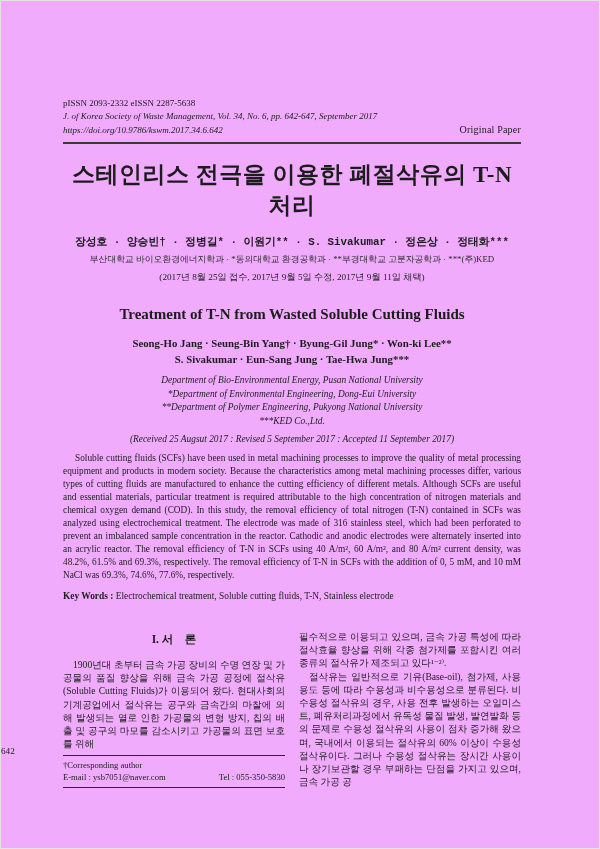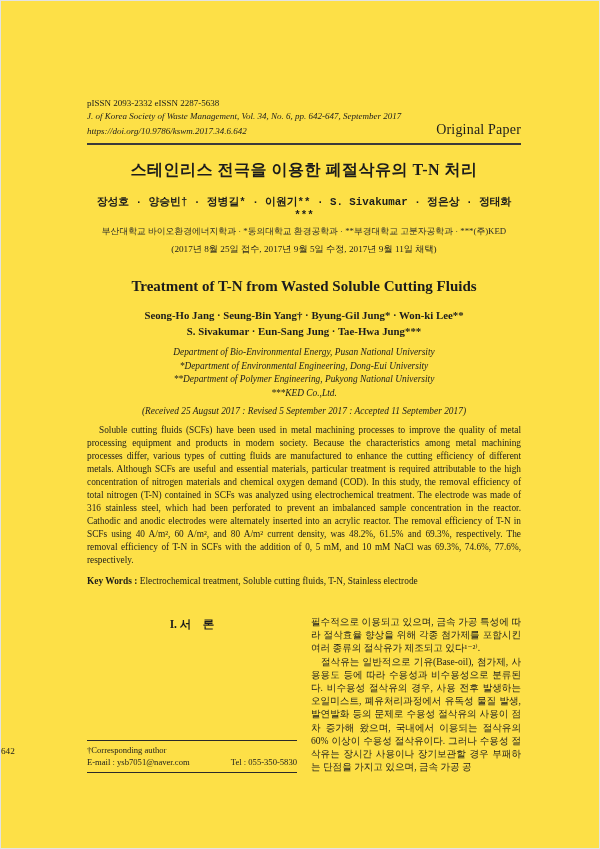--- a/index.html
+++ b/index.html
@@ -6,34 +6,34 @@
   html,body { background:#fff; }
   body {
     width:600px; height:849px;
     font-family:"Liberation Serif", "DejaVu Serif", serif;
     color:#1c1c1c;
     overflow:hidden;
   }
   .page {
     position:relative;
     width:600px; height:849px;
-    background:#fde047;
+    background:#f0abfc;
     border:1px solid #e3e3e3;
-    padding:96px 78px 0 86px;
+    padding:96px 78px 0 62px;
   }
   
   .hdr { font-size:9px; line-height:13px; }
   .hdr .roman { font-style:normal; }
   .hdr .it { font-style:italic; }
   .hdr-row { display:flex; justify-content:space-between; align-items:baseline; }
-  .hdr-row .paper-type { font-style:normal; font-size:14px; letter-spacing:0.2px; }
+  .hdr-row .paper-type { font-style:normal; font-size:10px; letter-spacing:0.2px; }
   .header-rule { border:none; border-top:2px solid #3a3a3a; margin-top:5px; }
 
   
-  .k-title { text-align:center; font-weight:bold; font-size:16px; margin-top:15px; letter-spacing:0.5px; }
+  .k-title { text-align:center; font-weight:bold; font-size:23px; margin-top:15px; letter-spacing:0.5px; }
   .k-authors { text-align:center; font-weight:bold; font-size:10.8px; margin-top:14px;
                font-family:Liberation Mono, monospace; }
   .k-affil { text-align:center; font-size:8.8px; margin-top:5px; color:#2a2a2a; }
   .k-received { text-align:center; font-size:9.2px; margin-top:5px; }
 
   
   .e-title { text-align:center; font-weight:bold; font-size:15px; line-height:20px; margin-top:20px; }
   .e-authors { text-align:center; font-weight:bold; font-size:10.8px; line-height:16px; margin-top:11px; }
   .e-affils { text-align:center; font-style:italic; font-size:9.4px; line-height:13.5px; margin-top:7px; }
   .e-received { text-align:center; font-style:italic; font-size:9.4px; margin-top:6px; }
@@ -98,20 +98,21 @@
     <div>***KED Co.,Ltd.</div>
   </div>
   <div class="e-received">(Received 25 Augsut 2017 : Revised 5 September 2017 : Accepted 11 September 2017)</div>
 
   <p class="abs-text">Soluble cutting fluids (SCFs) have been used in metal machining processes to improve the quality of metal processing equipment and products in modern society. Because the characteristics among metal machining processes differ, various types of cutting fluids are manufactured to enhance the cutting efficiency of different metals. Although SCFs are useful and essential materials, particular treatment is required attributable to the high concentration of nitrogen materials and chemical oxygen demand (COD). In this study, the removal efficiency of total nitrogen (T-N) contained in SCFs was analyzed using electrochemical treatment. The electrode was made of 316 stainless steel, which had been perforated to prevent an imbalanced sample concentration in the reactor. Cathodic and anodic electrodes were alternately inserted into an acrylic reactor. The removal efficiency of T-N in SCFs using 40 A/m², 60 A/m², and 80 A/m² current density, was 48.2%, 61.5% and 69.3%, respectively. The removal efficiency of T-N in SCFs with the addition of 0, 5 mM, and 10 mM NaCl was 69.3%, 74.6%, 77.6%, respectively.</p>
   <p class="keywords"><b>Key Words :</b> <span>Electrochemical treatment, Soluble cutting fluids, T-N, Stainless electrode</span></p>
 
   <div class="columns">
     <div class="col col-left">
       <div class="sec-head">I. 서　론</div>
+      <p class="body-p indent">1900년대 초부터 금속 가공 장비의 수명 연장 및 가공물의 품질 향상을 위해 금속 가공 공정에 절삭유 (Soluble Cutting Fluids)가 이용되어 왔다. 현대사회의 기계공업에서 절삭유는 공구와 금속간의 마찰에 의해 발생되는 열로 인한 가공물의 변형 방지, 칩의 배출 및 공구의 마모를 감소시키고 가공물의 표면 보호를 위해</p>
       <div class="footnote">
         <div>†Corresponding author</div>
         <div class="fn-row">
           <span>E-mail : ysb7051@naver.com</span>
           <span>Tel : 055-350-5830</span>
         </div>
       </div>
     </div>
     <div class="col">
       <p class="body-p">필수적으로 이용되고 있으며, 금속 가공 특성에 따라 절삭효율 향상을 위해 각종 첨가제를 포함시킨 여러 종류의 절삭유가 제조되고 있다¹⁻²⁾.</p>

